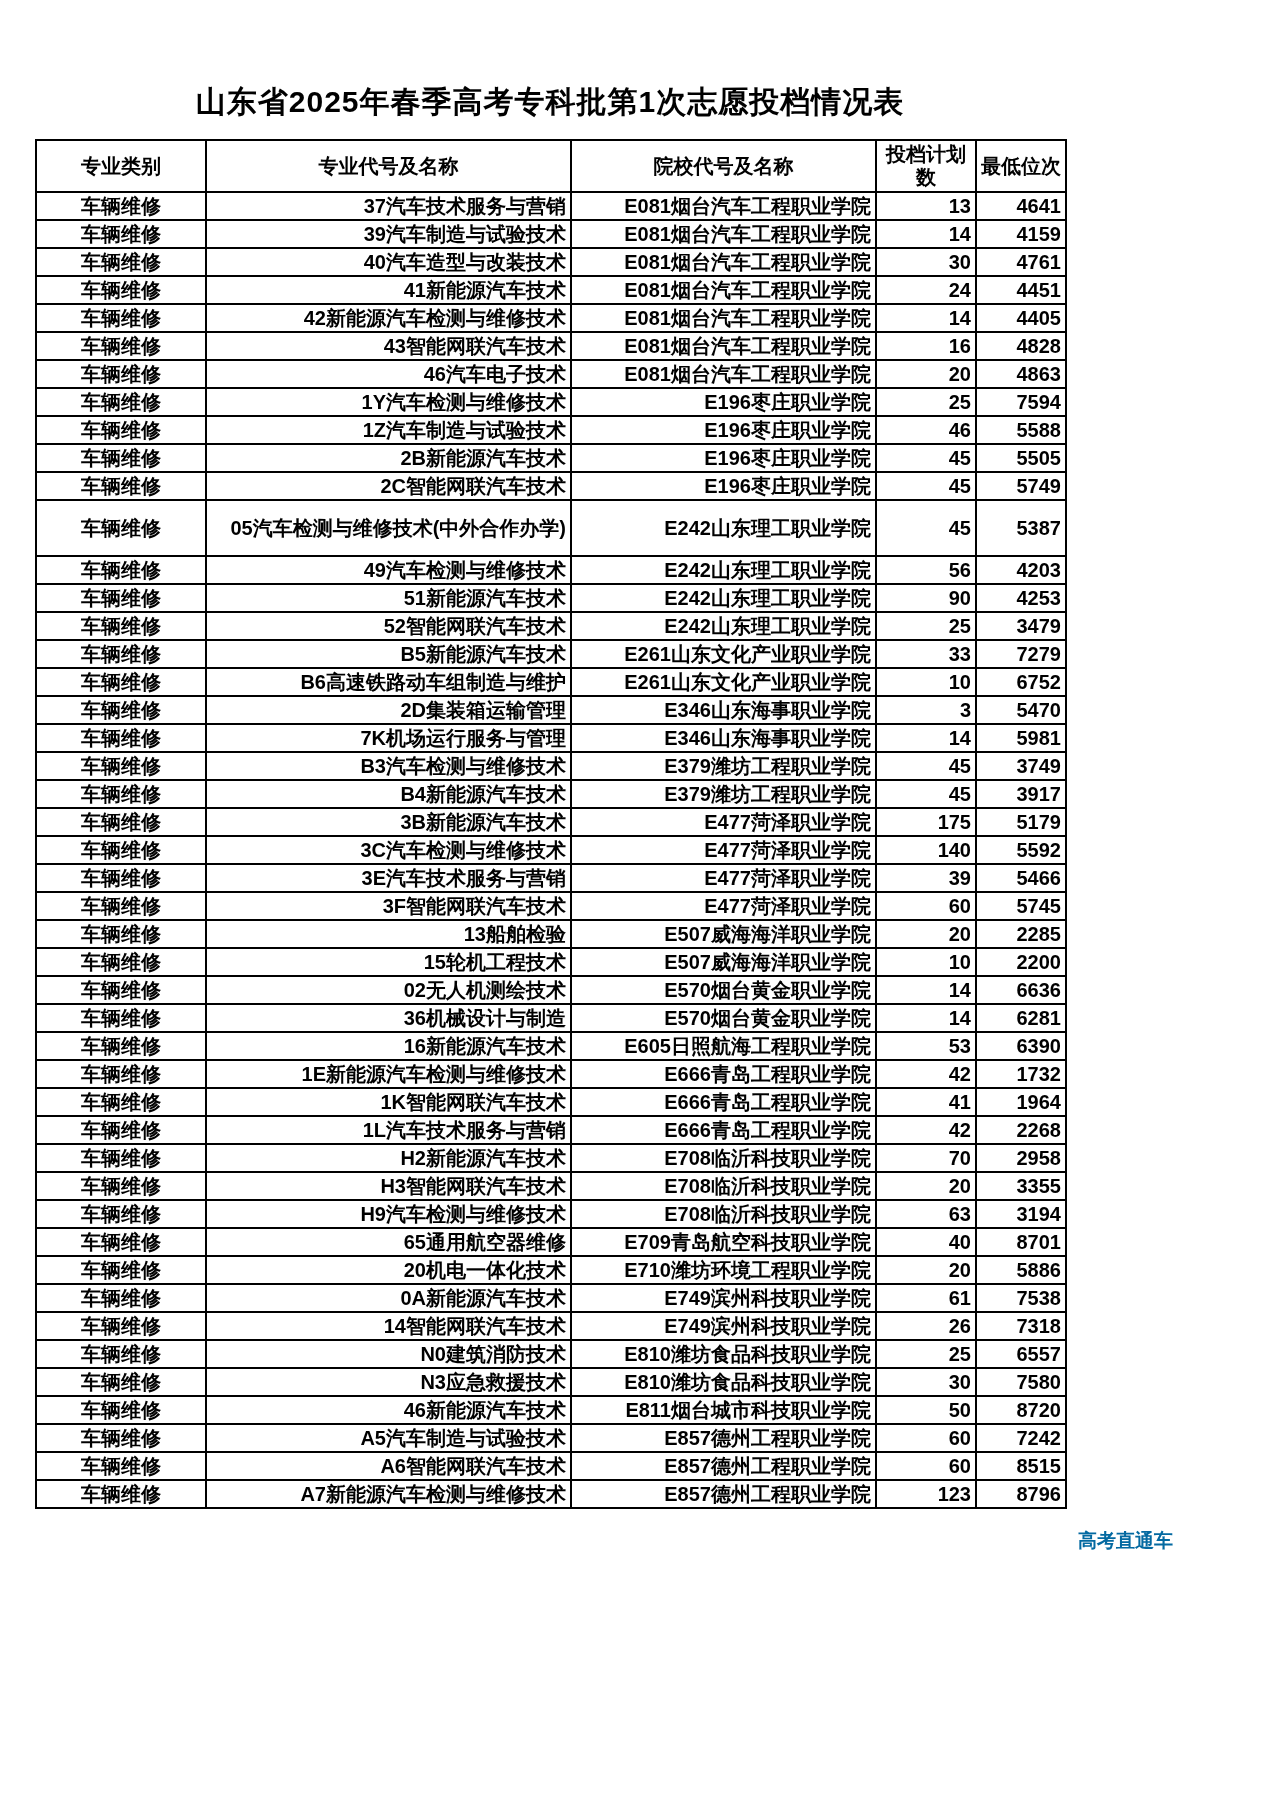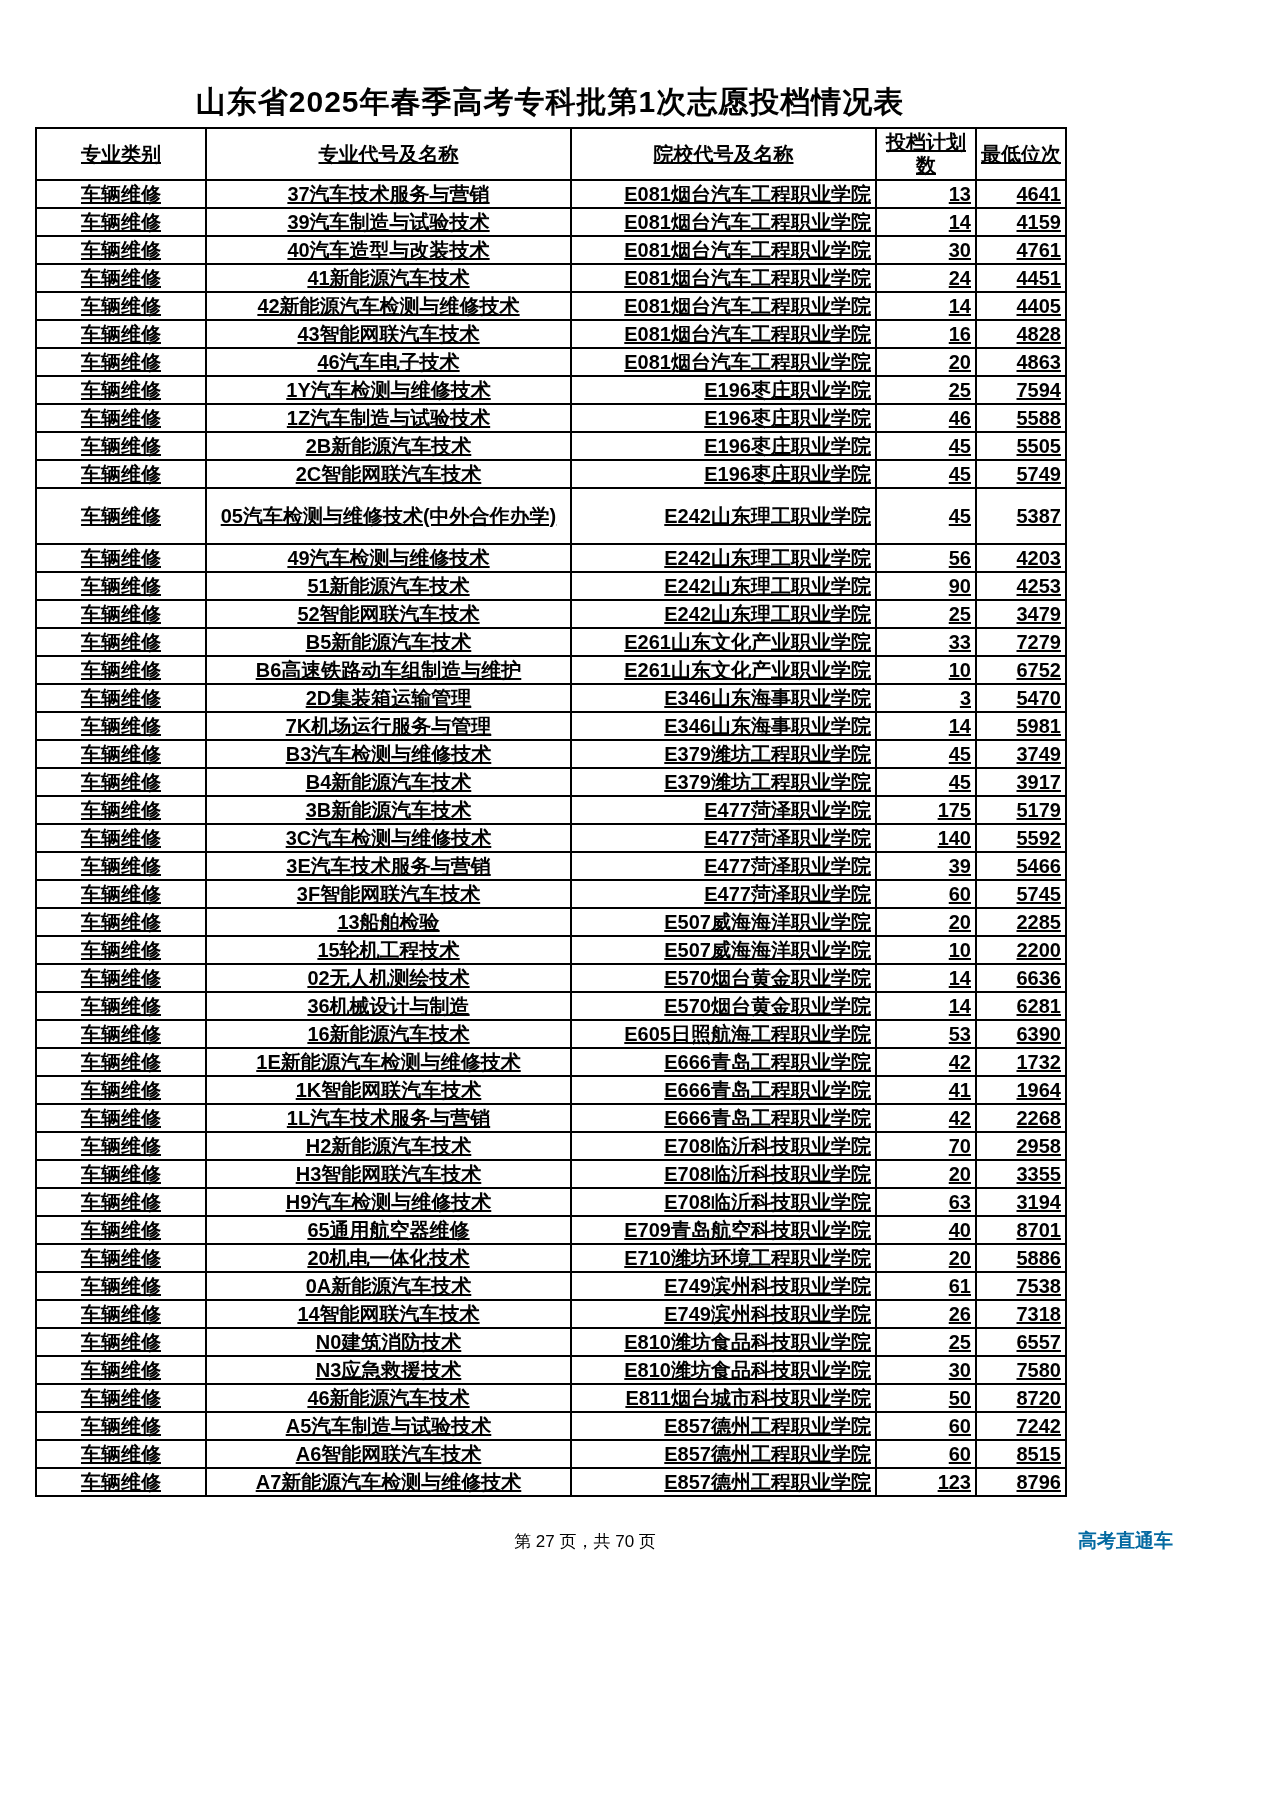--- a/index.html
+++ b/index.html
@@ -24,23 +24,22 @@
     margin-top: 82px;
     text-align: center;
     font-size: 30px;
     font-weight: bold;
     letter-spacing: 1px;
     white-space: nowrap;
   }
   table.report {
     width: 100%;
     border-collapse: collapse;
-    margin-top: 4px;
+    margin-top: 16px;
     table-layout: fixed;
-    text-decoration: underline;
   }
   table.report th, table.report td {
     border: 2px solid #000000;
     font-weight: bold;
   }
   table.report th {
     font-size: 20px;
     height: 50px;
     text-align: center;
     vertical-align: middle;
@@ -50,21 +49,21 @@
   table.report td {
     font-size: 20px;
     height: 28px;
     padding: 1px 4px;
     vertical-align: middle;
     white-space: nowrap;
     overflow: hidden;
     line-height: 1.1;
   }
   td.c0 { text-align: center; }
-  td.c1 { text-align: center; padding-left: 7px; }
+  td.c1 { text-align: right; padding-left: 7px; }
   td.c2 { text-align: right; padding-left: 7px; }
   td.c3 { text-align: right; padding-right: 10px; }
   td.c4 { text-align: right; padding-right: 10px; }
   
   tbody tr:nth-child(12) td { height: 56px; }
   .footer {
     position: absolute;
     top: 1530px;
     left: 35px;
     width: 1030px;
@@ -426,17 +425,16 @@
           <tr>
             <td class="c0">车辆维修</td>
             <td class="c1">A7新能源汽车检测与维修技术</td>
             <td class="c2">E857德州工程职业学院</td>
             <td class="c3">123</td>
             <td class="c4">8796</td>
           </tr>
         </tbody>
     </table>
 
-    <div class="footer">第 27 页，共 70 页</div>
   </div>
 
   <div class="watermark">高考直通车</div>
 </div>
 
 </body></html>

